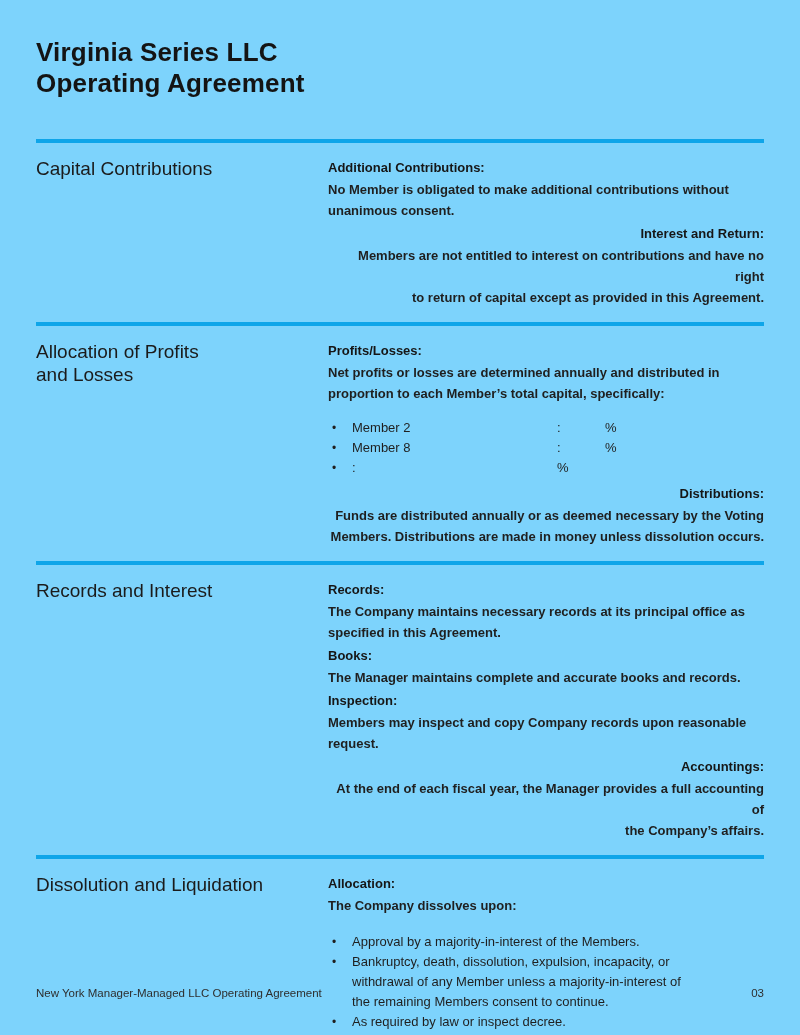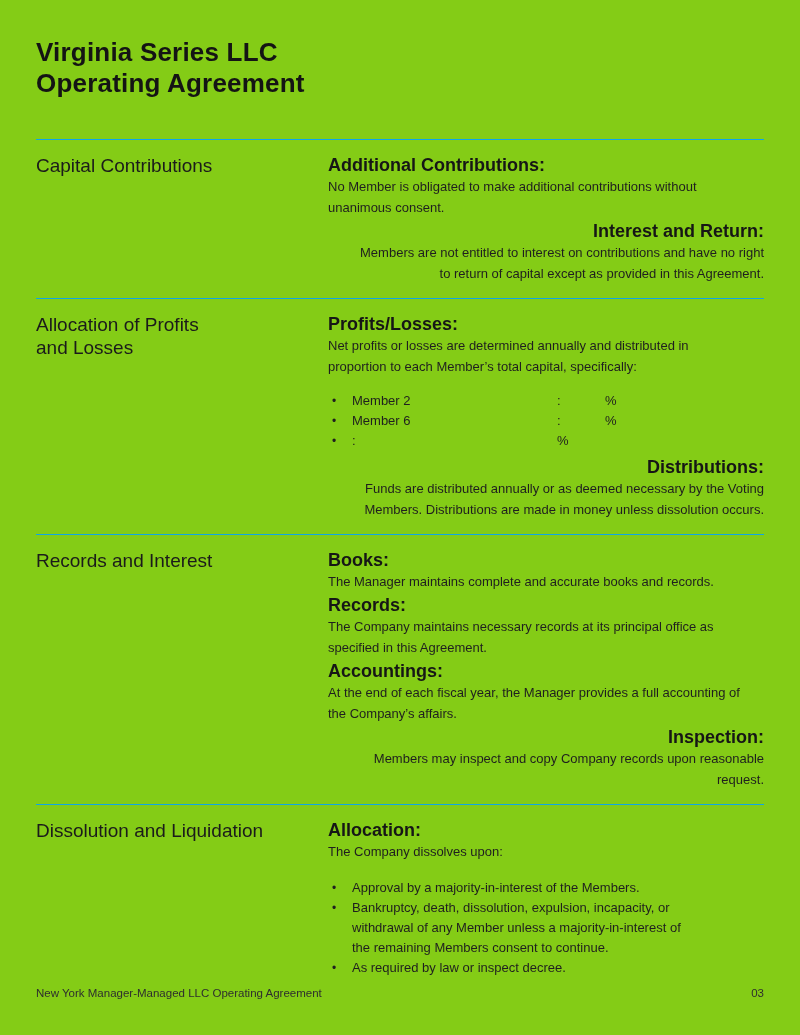--- a/index.html
+++ b/index.html
@@ -1,63 +1,63 @@
 <!DOCTYPE html>
 <html><head>
 <meta charset="utf-8">
 <style>
   * { margin: 0; padding: 0; box-sizing: border-box; }
   html, body { background: #ffffff; }
   .page {
     width: 800px;
     height: 1035px;
-    background: #84cc16;
+    background: #7dd3fc;
     position: relative;
     font-family: "Liberation Sans", "DejaVu Sans", sans-serif;
     color: #1f1f1f;
     padding: 0 36px;
     overflow: hidden;
   }
   .doc-title {
     padding-top: 37px;
     font-size: 26px;
     font-weight: 700;
     line-height: 31px;
     letter-spacing: 0.2px;
     color: #141414;
     white-space: pre-line;
   }
   .sections { margin-top: 40px; }
   .section {
     display: grid;
     grid-template-columns: 292px 1fr;
-    border-top: 1px solid #0ea5e9;
+    border-top: 4px solid #0ea5e9;
     padding: 13px 0 14px;
   }
   .section-heading {
     font-size: 19px;
     font-weight: 400;
     line-height: 23px;
     color: #1b1b1b;
     white-space: pre-line;
     padding-top: 1px;
   }
   .content { padding-top: 2px; }
   .block { margin-bottom: 3px; }
   .block:last-child { margin-bottom: 0; text-align: right; }
   .block-label {
-    font-size: 18px;
+    font-size: 13px;
     font-weight: 700;
     line-height: 20px;
     margin-bottom: 1px;
     color: #161616;
   }
   .block-text {
     font-size: 13px;
-    font-weight: 400;
+    font-weight: 700;
     line-height: 21px;
     color: #1f1f1f;
     white-space: pre-line;
   }
   .members-list {
     list-style: none;
     margin: 14px 0 6px;
     padding-left: 4px;
   }
   .member-row {
@@ -129,21 +129,21 @@
         </div>
         <ul class="members-list">
           <li class="member-row">
             <span class="bullet-glyph">•</span>
             <span>Member 2</span>
             <span>:</span>
             <span>%</span>
           </li>
           <li class="member-row">
             <span class="bullet-glyph">•</span>
-            <span>Member 6</span>
+            <span>Member 8</span>
             <span>:</span>
             <span>%</span>
           </li>
           <li class="member-row">
             <span class="bullet-glyph">•</span>
             <span>:</span>
             <span>%</span>
           </li>
         </ul>
         <div class="block">
@@ -151,37 +151,37 @@
           <div class="block-text">Funds are distributed annually or as deemed necessary by the Voting
 Members. Distributions are made in money unless dissolution occurs.</div>
         </div>
       </div>
     </div>
 
     <div class="section">
       <div class="section-heading">Records and Interest</div>
       <div class="content">
         <div class="block">
-          <div class="block-label">Books:</div>
-          <div class="block-text">The Manager maintains complete and accurate books and records.</div>
-        </div>
-        <div class="block">
           <div class="block-label">Records:</div>
           <div class="block-text">The Company maintains necessary records at its principal office as
 specified in this Agreement.</div>
         </div>
         <div class="block">
+          <div class="block-label">Books:</div>
+          <div class="block-text">The Manager maintains complete and accurate books and records.</div>
+        </div>
+        <div class="block">
+          <div class="block-label">Inspection:</div>
+          <div class="block-text">Members may inspect and copy Company records upon reasonable
+request.</div>
+        </div>
+        <div class="block">
           <div class="block-label">Accountings:</div>
           <div class="block-text">At the end of each fiscal year, the Manager provides a full accounting of
 the Company’s affairs.</div>
-        </div>
-        <div class="block">
-          <div class="block-label">Inspection:</div>
-          <div class="block-text">Members may inspect and copy Company records upon reasonable
-request.</div>
         </div>
       </div>
     </div>
 
     <div class="section">
       <div class="section-heading">Dissolution and Liquidation</div>
       <div class="content">
         <div class="block">
           <div class="block-label">Allocation:</div>
           <div class="block-text">The Company dissolves upon:</div>

